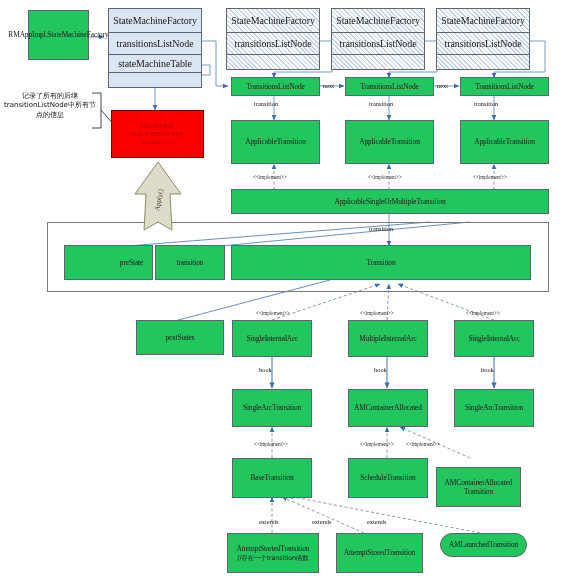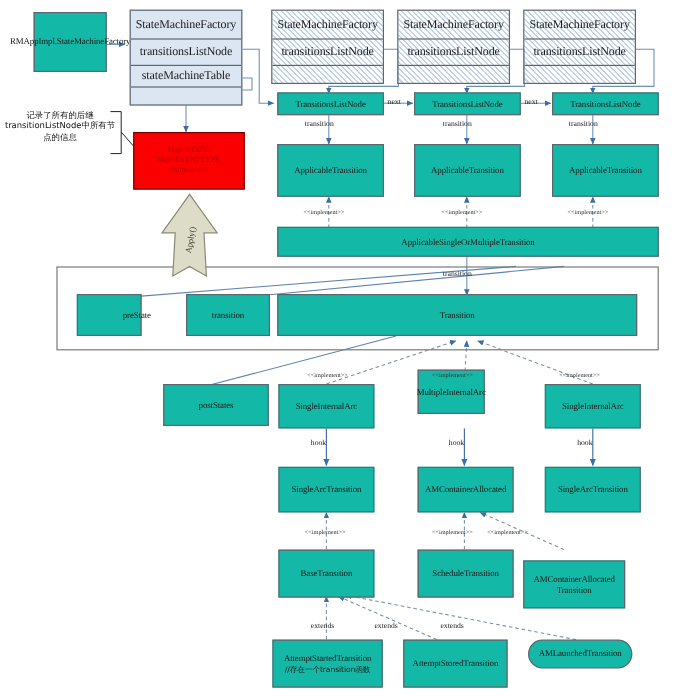--- a/index.html
+++ b/index.html
@@ -19,21 +19,21 @@
     position: absolute;
     left: 0;
     top: 0;
     width: 581px;
     height: 580px;
     pointer-events: none;
   }
   .box {
     position: absolute;
     box-sizing: border-box;
-    background: #14b8a6;
+    background: #22c55e;
     border: 1px solid #5b6670;
     display: flex;
     align-items: center;
     justify-content: center;
     text-align: center;
     font-size: 7.4px;
     line-height: 1.25;
     color: #1a1a1a;
     letter-spacing: -0.1px;
     padding: 1px 2px;
@@ -276,37 +276,37 @@
   </div>
 
   <div class="box" style="left:231px; top:189px; width:318px; height:25px;">
     <span>ApplicableSingleOrMultipleTransition</span>
   </div>
 
   <div class="lbl" style="left:369px; top:225px;">transition</div>
 
   <div class="group-frame" style="left:47px; top:222px; width:502px; height:70px;"></div>
 
-  <div class="box" style="left:64px; top:245px; width:54px; height:35px;padding-left:48px;">
+  <div class="box" style="left:64px; top:245px; width:89px; height:35px;padding-left:48px;">
     <span>preState</span>
   </div>
   <div class="box" style="left:155px; top:245px; width:70px; height:35px;">
     <span>transition</span>
   </div>
   <div class="box" style="left:231px; top:245px; width:300px; height:35px;">
     <span>Transition</span>
   </div>
 
   <div class="box" style="left:136px; top:320px; width:88px; height:35px;">
     <span>postStates</span>
   </div>
   <div class="box" style="left:232px; top:320px; width:80px; height:37px;">
     <span>SingleInternalArc</span>
   </div>
-  <div class="box" style="left:348px; top:308px; width:56px; height:37px;">
+  <div class="box" style="left:348px; top:320px; width:80px; height:37px;">
     <span>MultipleInternalArc</span>
   </div>
   <div class="box" style="left:454px; top:320px; width:80px; height:37px;">
     <span>SingleInternalArc</span>
   </div>
 
   <div class="lbl stereo" style="left:256px; top:310px;">&lt;&lt;implement&gt;&gt;</div>
   <div class="lbl stereo" style="left:360px; top:310px;">&lt;&lt;implement&gt;&gt;</div>
   <div class="lbl stereo" style="left:466px; top:310px;">&lt;&lt;implement&gt;&gt;</div>
 

